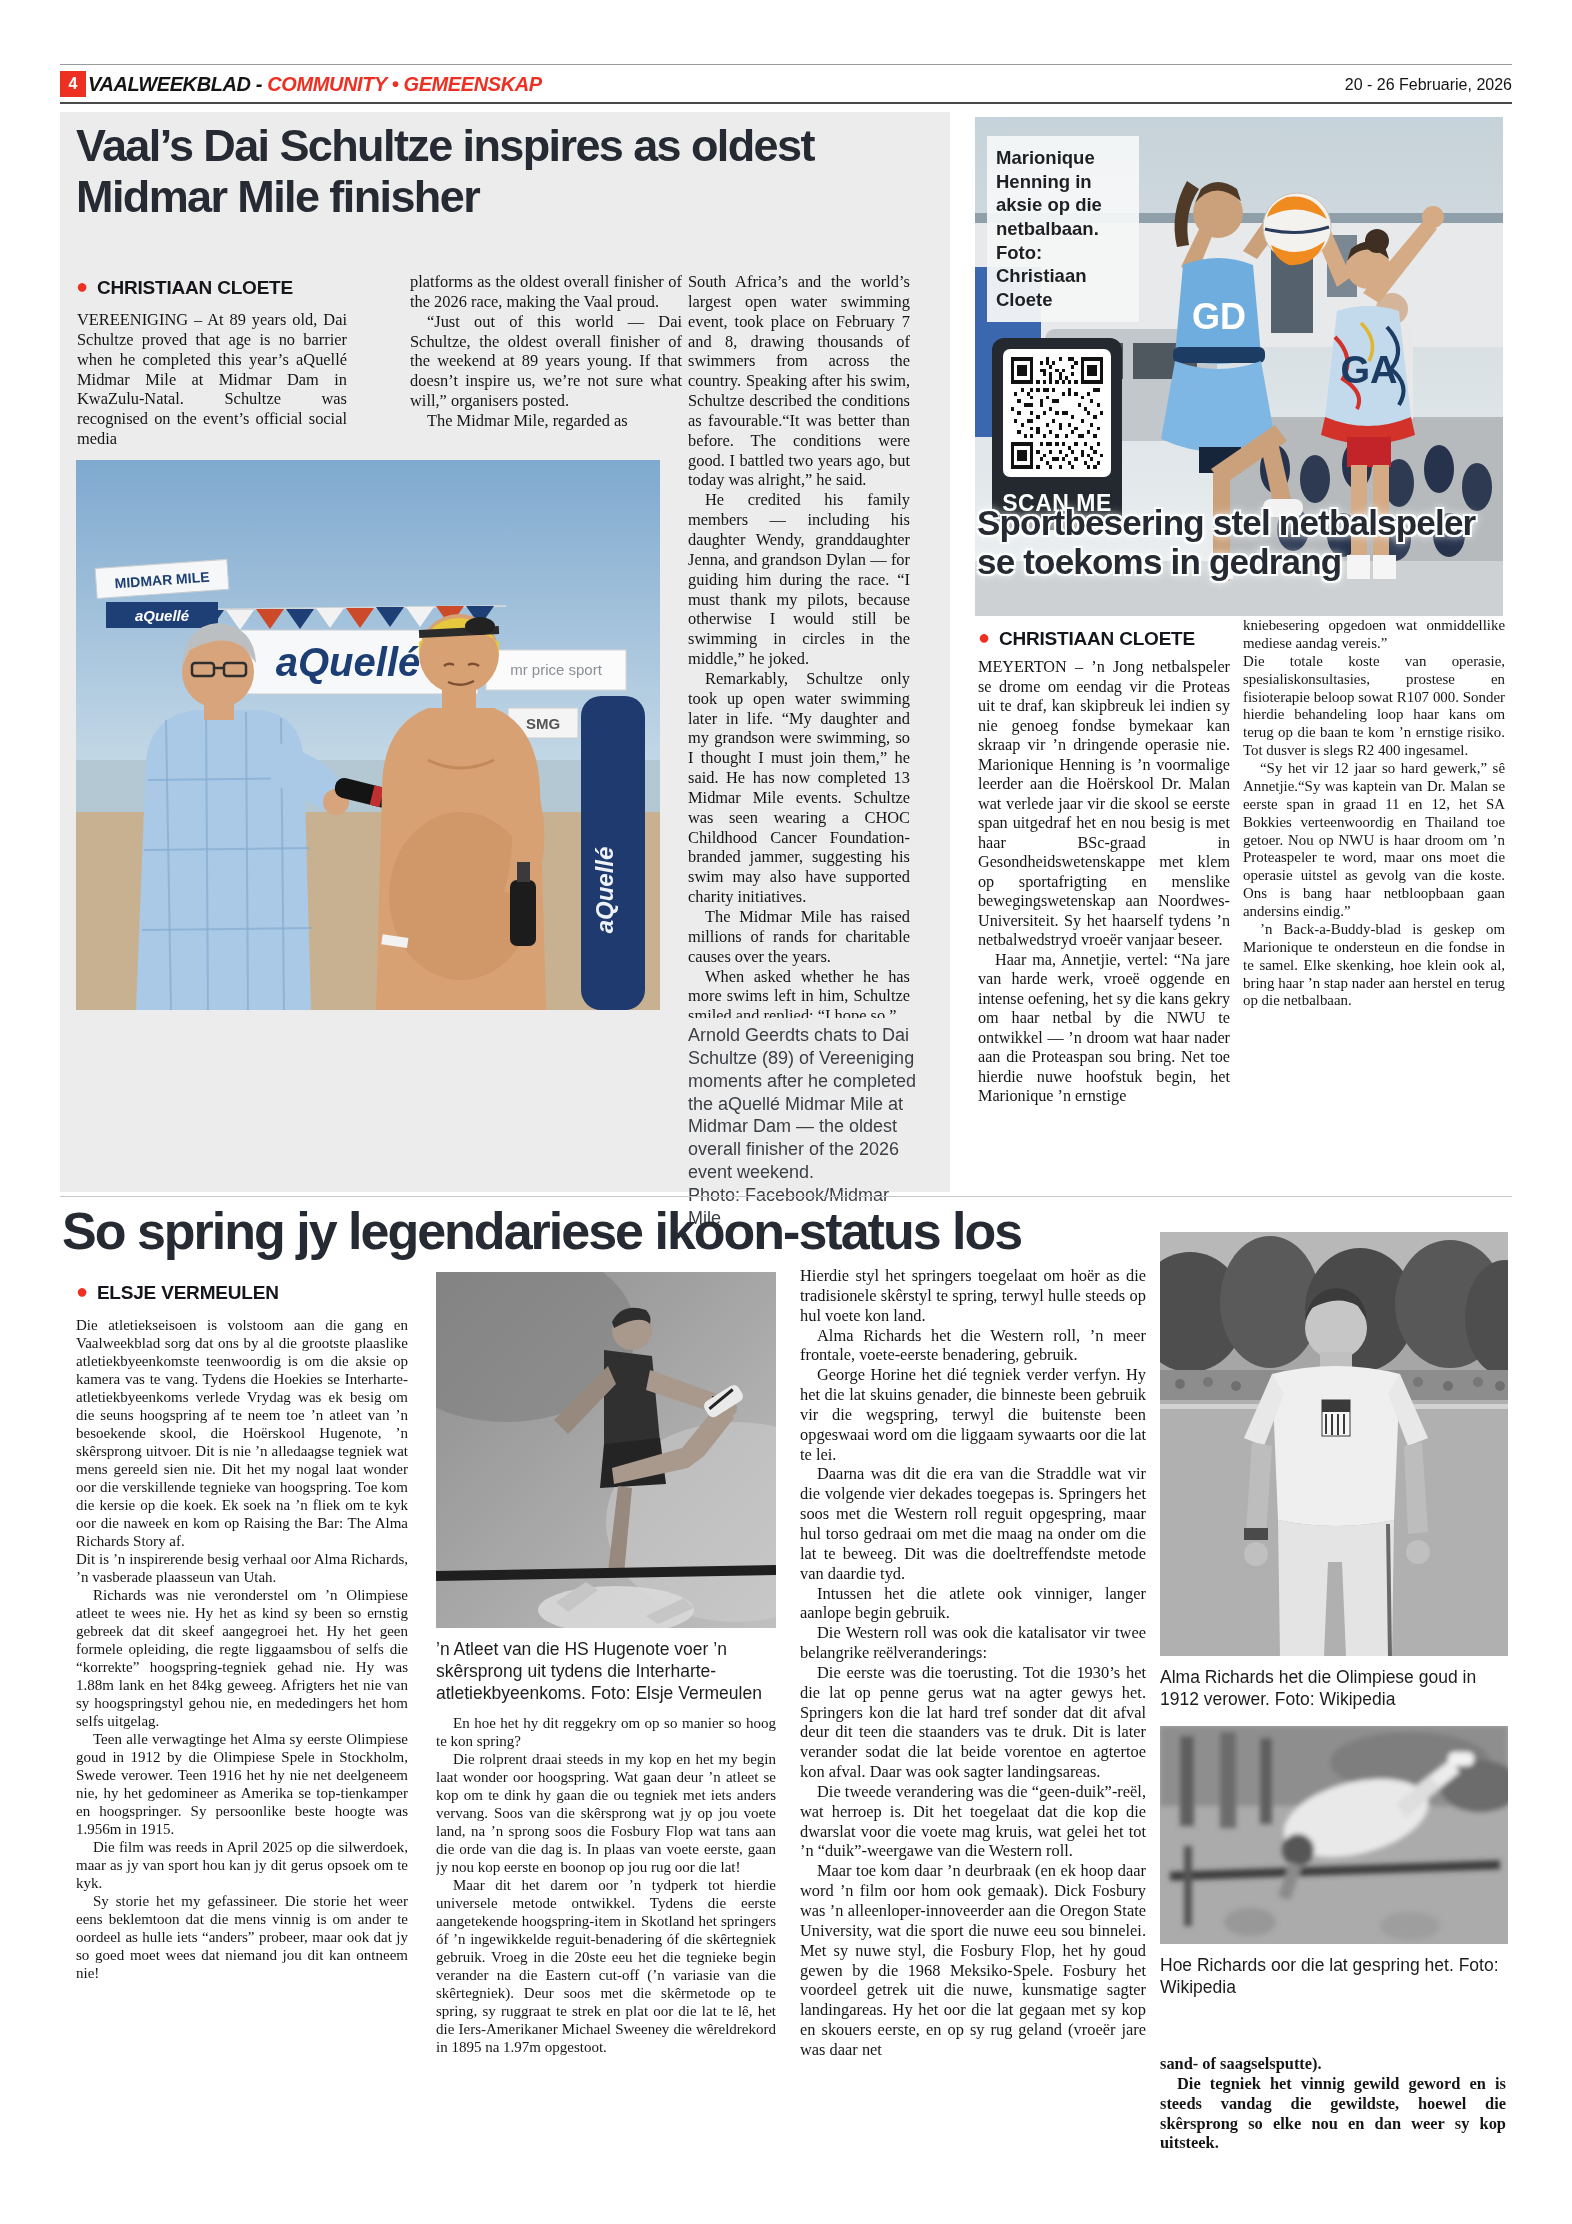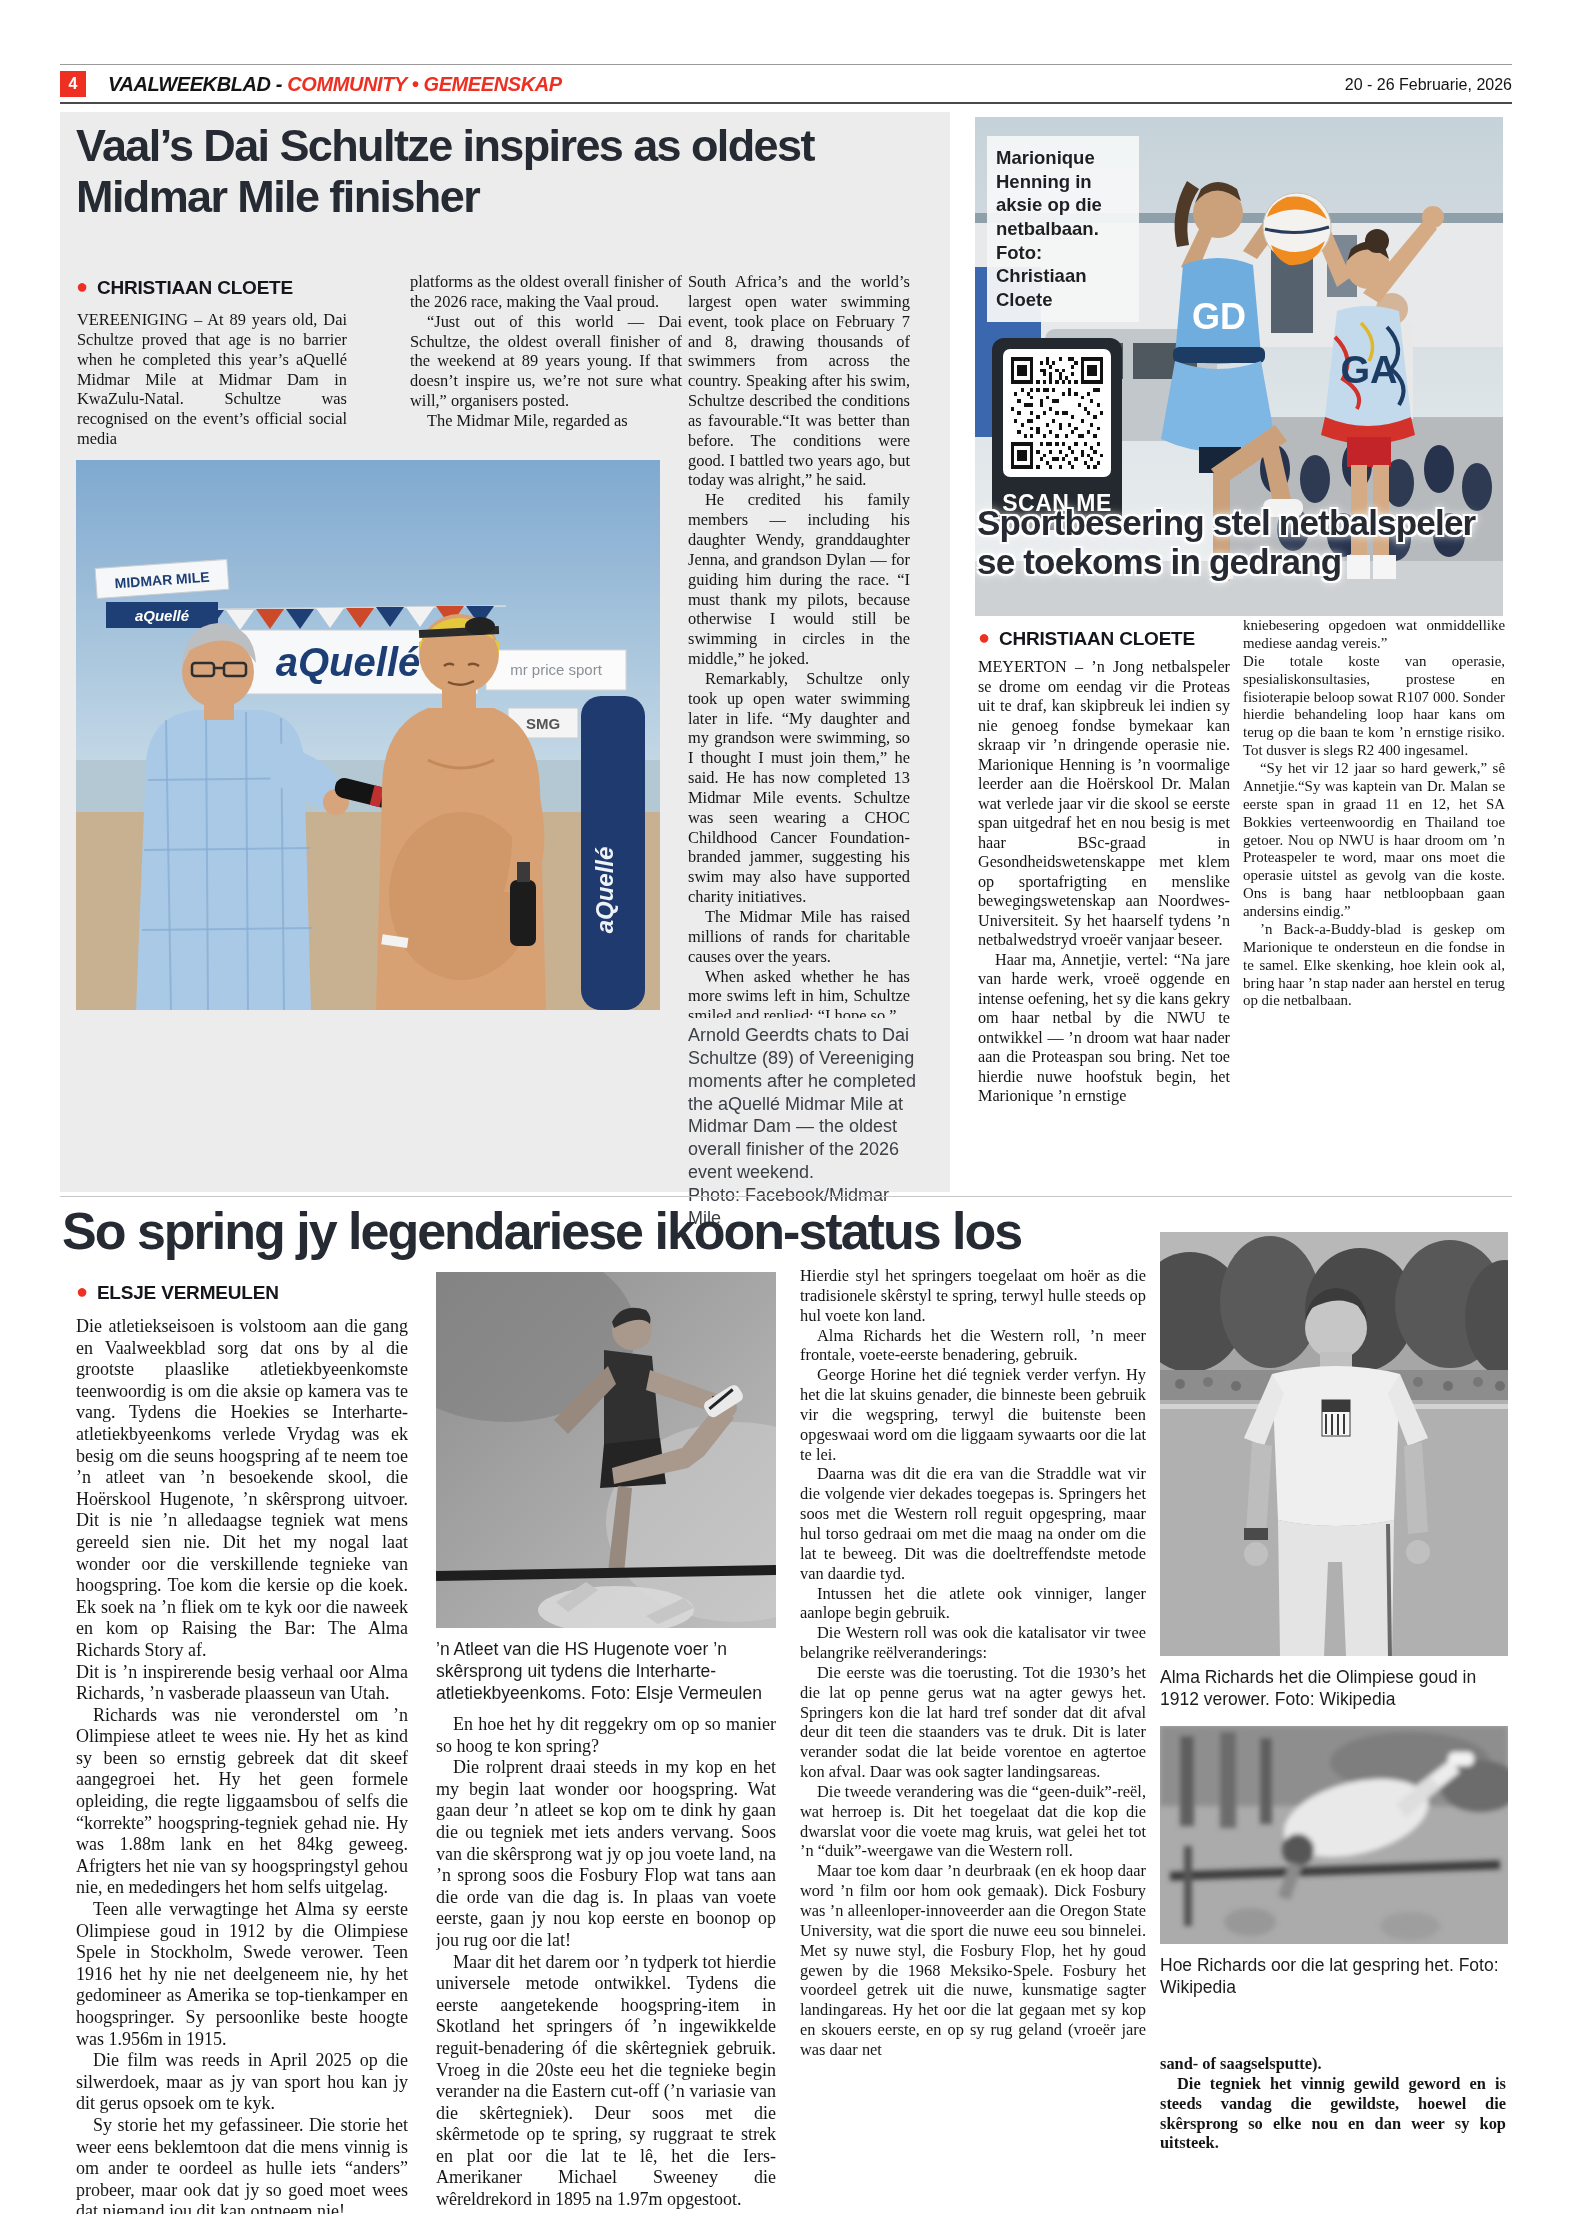--- a/index.html
+++ b/index.html
@@ -19,40 +19,40 @@
   .date{ font:400 16px "Liberation Sans",sans-serif; color:#141414; }
   .hl{ font-family:"Liberation Sans",sans-serif; font-weight:700; color:var(--hl); }
   .byline{ font:700 19px "Liberation Sans",sans-serif; letter-spacing:-0.2px; color:#14161b; }
   .byline .dot{ color:var(--accent); font-size:20px; margin-right:9px; vertical-align:1px; }
   .col{ text-align:justify; overflow:hidden; }
   .col p{ text-indent:17px; }
   .col p.ni{ text-indent:0; }
   .c-mid{ font-size:16.4px; line-height:1.21; }
   .c-nb1{ font-size:16.2px; line-height:1.205; }
   .c-nb2{ font-size:14.9px; line-height:1.2; }
-  .c-j { font-size:18px; line-height:1.2; }
+  .c-j { font-size:15px; line-height:1.2; }
   .c-j3{ font-size:16.4px; line-height:1.21; }
   .cap{ font-family:"Liberation Sans",sans-serif; }
   .cap-mid{ font-size:18px; line-height:1.27; color:#3c4045; white-space:pre-line; }
   .cap-bw{ font-size:17.5px; line-height:1.26; color:#1c1c1c; }
   .panel{ background:var(--panel); }
   .nb-hl{ font-size:35px; line-height:1.1; letter-spacing:-0.8px;
           text-shadow:-2px -2px 0 #fff,2px -2px 0 #fff,-2px 2px 0 #fff,2px 2px 0 #fff,0 0 7px #fff,0 0 12px #fff; }
   .overlaycap{ background:rgba(244,247,247,0.95); font:700 18.5px/1.28 "Liberation Sans",sans-serif;
                color:#1d1f22; padding:10px 9px; }
   .qrbox{ background:#23292e; border-radius:12px; }
   .qrlabel{ font:700 23px "Liberation Sans",sans-serif; color:#fff; text-align:center; letter-spacing:0.5px; }
   svg text{ font-family:"Liberation Sans",sans-serif; }
 </style>
 </head>
 <body>
 
 <div class="abs rule" style="left:60px;top:64px;width:1452px;"></div>
 <div class="abs pageno" style="left:60px;top:71px;">4</div>
-<div class="abs mast" style="left:108px;top:73px;">
+<div class="abs mast" style="left:88px;top:73px;">
   <span>VAALWEEKBLAD -</span>
   <span class="red">COMMUNITY</span>
   <span class="red">•</span>
   <span class="red">GEMEENSKAP</span>
 </div>
 <div class="abs date" style="right:60px;top:76px;">20 - 26 Februarie, 2026</div>
 <div class="abs" style="left:60px;top:102px;width:1452px;height:2px;background:#4a4a4a;"></div>
 
 <section class="abs panel" style="left:60px;top:112px;width:890px;height:1080px;">
   <h1 class="abs hl" style="left:16px;top:8px;width:740px;font-size:45px;line-height:1.14;letter-spacing:-1.6px;">Vaal’s Dai Schultze inspires as oldest Midmar Mile finisher</h1>

